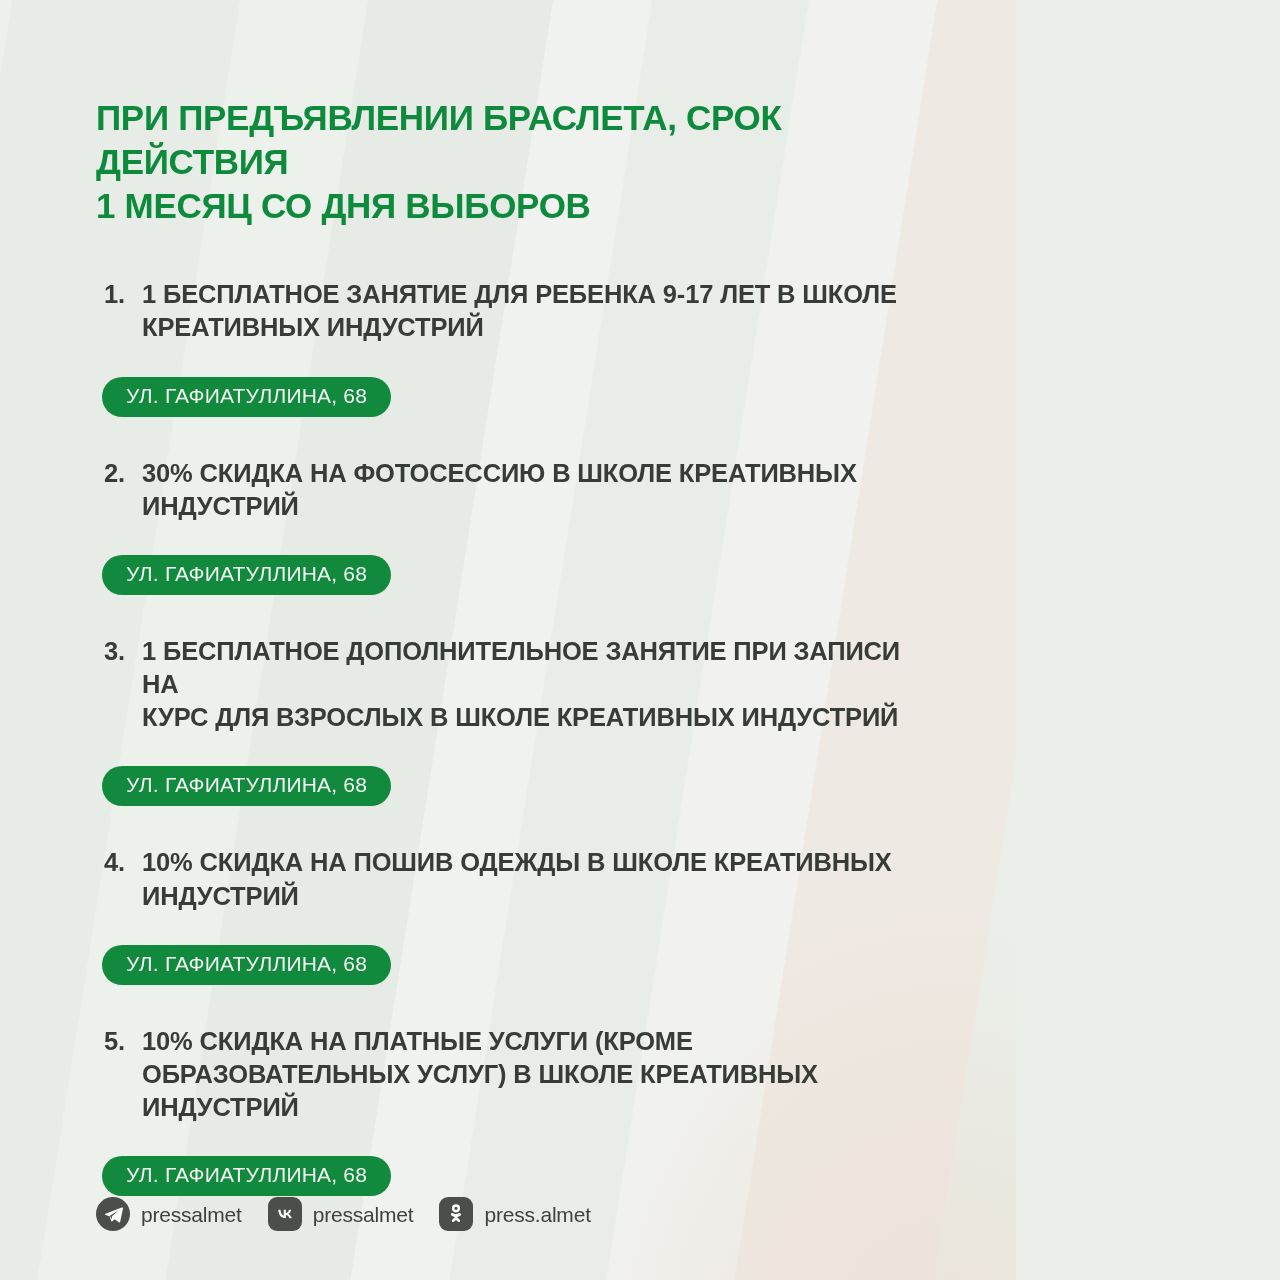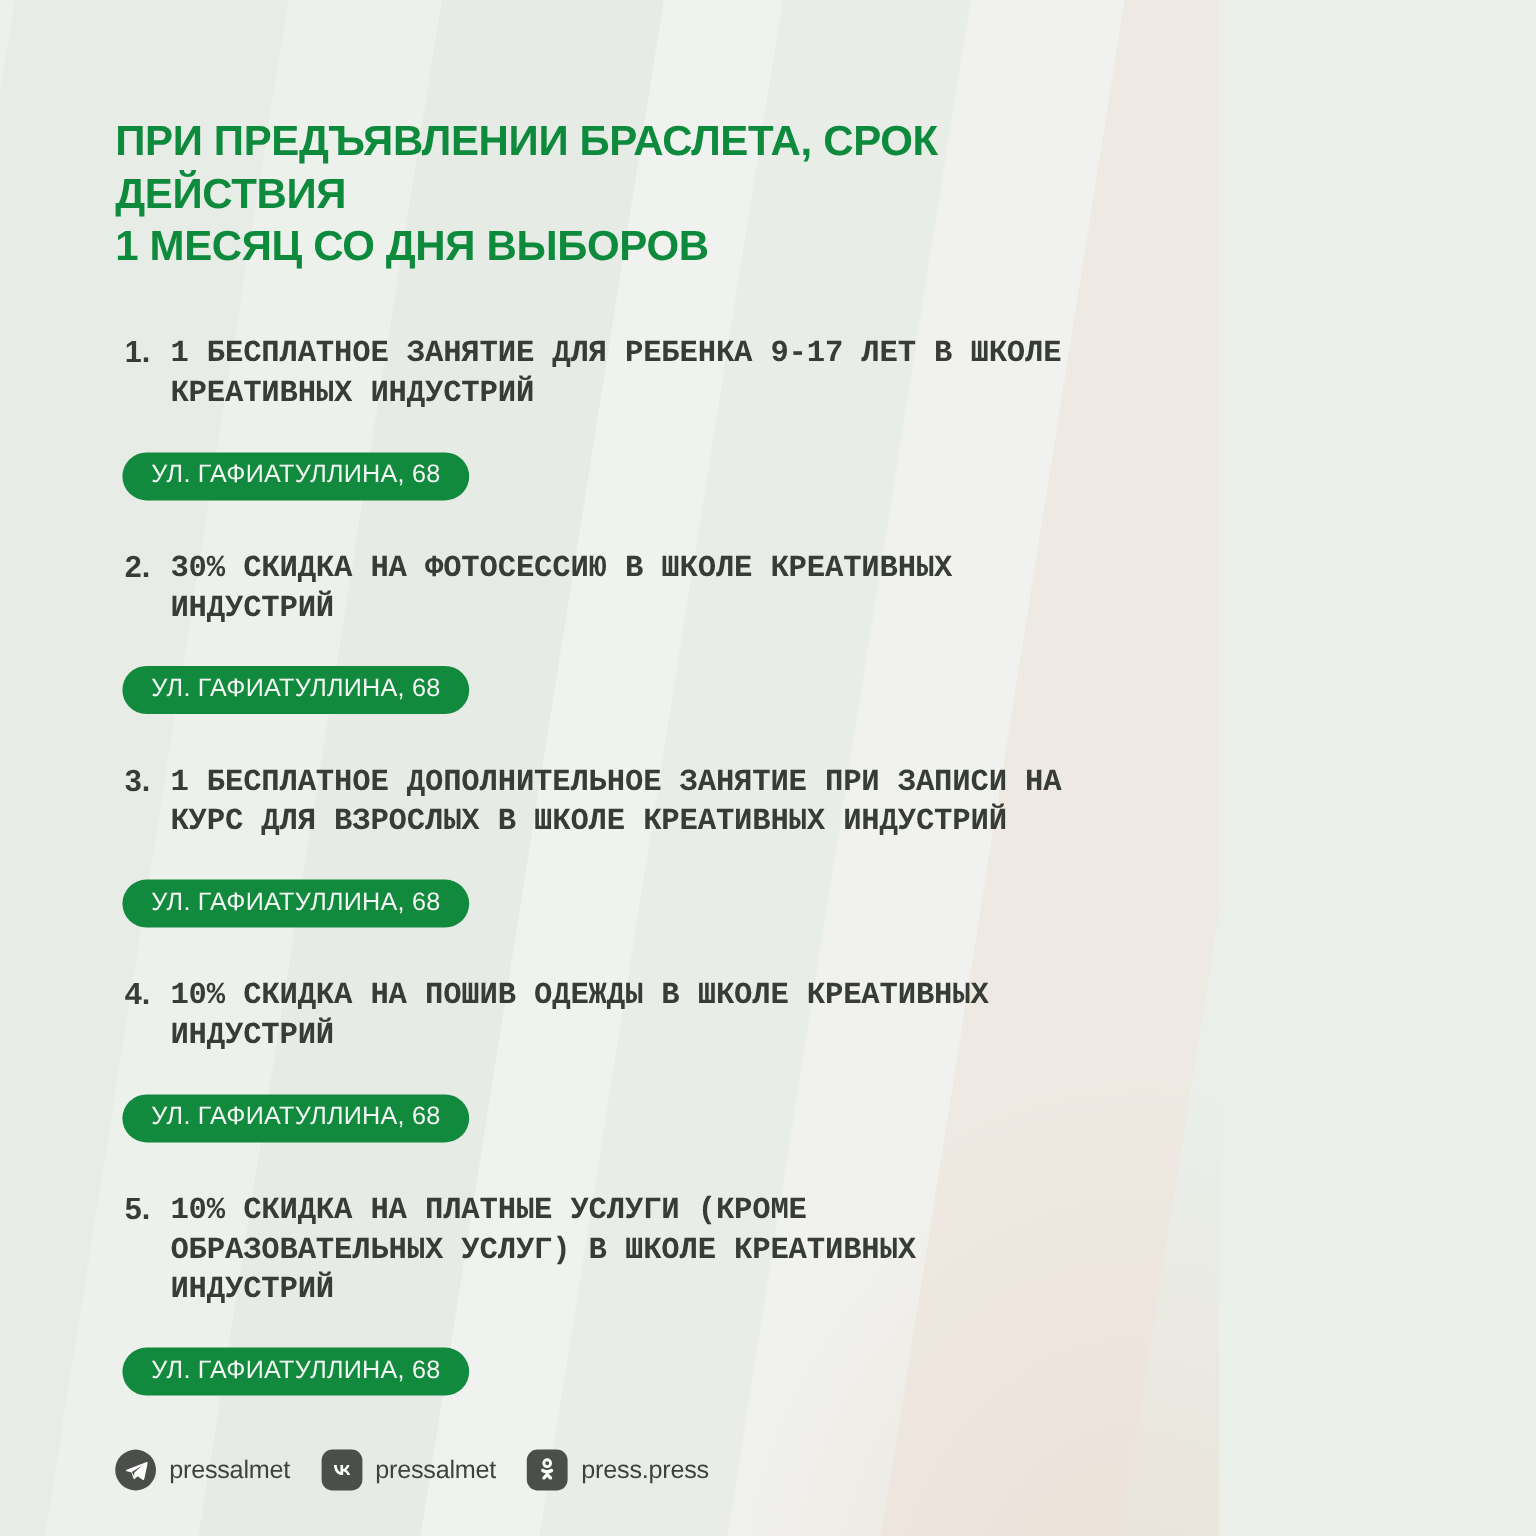--- a/index.html
+++ b/index.html
@@ -105,21 +105,20 @@
     width: 46px;
     text-align: left;
     padding-left: 8px;
     box-sizing: border-box;
   }
 
   .offer-body {
     flex: 1 1 auto;
     max-width: 990px;
     white-space: pre-line;
-    font-family: Liberation Mono, monospace;
   }
 
   .badge {
     display: inline-block;
     margin-top: 32px;
     margin-left: 6px;
     padding: 8px 24px 10px 24px;
     background: #128A3E;
     color: #F3F7F3;
     border-radius: 999px;
@@ -128,21 +127,21 @@
     font-weight: 400;
     letter-spacing: 0.2px;
     text-transform: uppercase;
     white-space: nowrap;
   }
 
   
   .footer {
     position: absolute;
     left: 96px;
-    bottom: 38px;
+    bottom: 49px;
     z-index: 2;
     display: flex;
     align-items: center;
     gap: 26px;
     margin-top: 14px;
   }
 
   .social {
     display: flex;
     align-items: center;
@@ -264,18 +263,18 @@
       <span class="social-handle">pressalmet</span>
     </div>
 
     <div class="social">
       <span class="social-icon rounded">
         <svg width="20" height="22" viewBox="0 0 24 26" aria-hidden="true">
           <circle cx="12" cy="6.2" r="3.4" fill="none" stroke="#FFFFFF" stroke-width="2.9"></circle>
           <path fill="#FFFFFF" d="M6.3 12.6c-.6.8-.4 1.9.5 2.4 1.2.8 2.6 1.3 4 1.5l-3.3 3.3c-.7.7-.6 1.8.1 2.4.7.6 1.7.5 2.4-.2l2-2 2 2c.7.7 1.7.8 2.4.2.7-.6.8-1.7.1-2.4l-3.3-3.3c1.4-.2 2.8-.7 4-1.5.9-.5 1.1-1.6.5-2.4-.5-.8-1.6-1-2.4-.5-2.2 1.3-4.9 1.3-7.1 0-.9-.5-1.9-.3-2.5.5z"></path>
         </svg>
       </span>
-      <span class="social-handle">press.press</span>
+      <span class="social-handle">press.almet</span>
     </div>
 
   </div>
 
 </div>
 
 </body></html>

